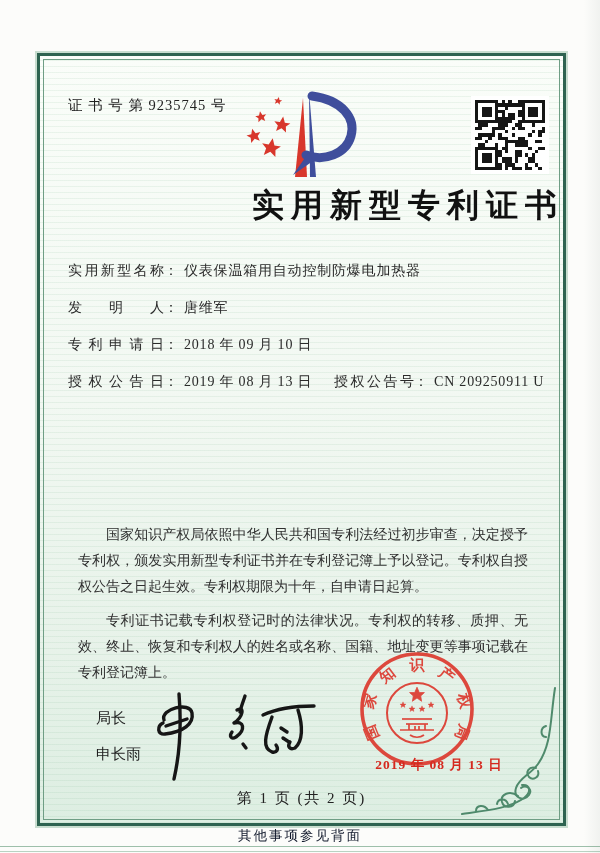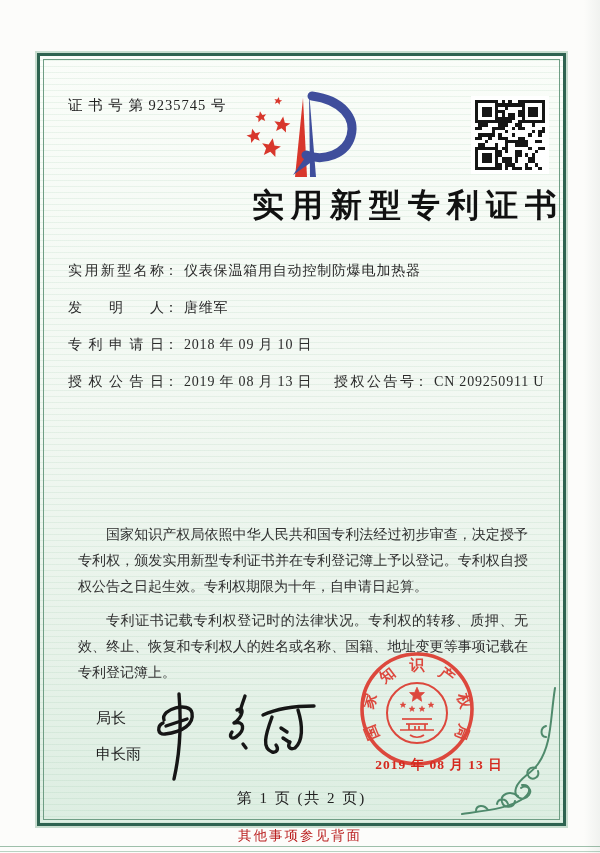--- a/index.html
+++ b/index.html
@@ -58,21 +58,21 @@
     position:absolute;left:314px;top:700px;width:170px;text-align:center;
     color:var(--date-red,#d5281e);font-size:13.5px;font-weight:700;letter-spacing:1px;
   }
   .corner-ornament{position:absolute;right:5px;bottom:5px;width:100px;height:132px;}
   .page-info{
     position:absolute;left:0;bottom:15px;width:100%;text-align:center;
     font-size:15px;letter-spacing:2px;color:#222;
   }
   .back-note{
     position:absolute;left:0;top:827px;width:100%;text-align:center;
-    font-size:13.5px;letter-spacing:2px;color:#b91c1c;
+    font-size:13.5px;letter-spacing:2px;color:#0f172a;
   }
   .page2-edge{
     position:absolute;left:0;top:846px;width:100%;height:4px;
     border-top:1px solid #9dbfaa;border-bottom:1px solid #b9d2c2;
   }
   .seal text{font-family:"Liberation Serif","DejaVu Serif",serif;font-weight:700;}
 </style>
 </head>
 <body>
 

